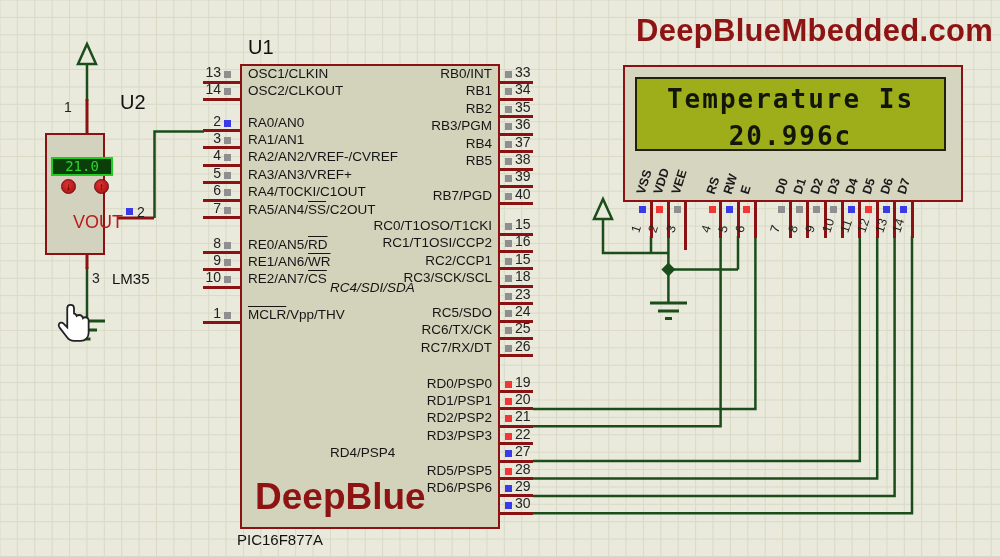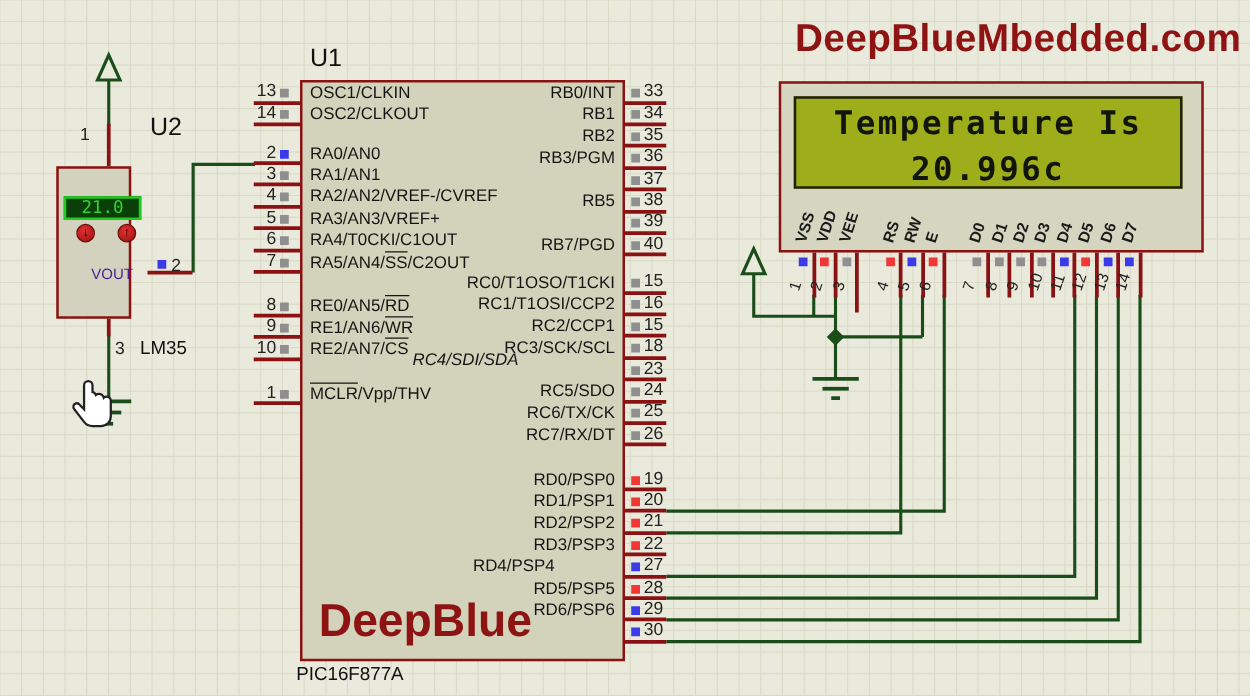--- a/index.html
+++ b/index.html
@@ -76,21 +76,21 @@
   }
   .lm35-btn{
     position:absolute;width:15px;height:15px;border-radius:50%;
     background:radial-gradient(circle at 40% 35%,#e03030,#9c1010);
     border:1.5px solid #6e0a0a;box-sizing:border-box;z-index:3;
     display:flex;align-items:center;justify-content:center;
     color:#1a0000;font-size:10px;font-weight:bold;line-height:1;
   }
   .btn-down{left:14px;top:44px;}
   .btn-up{left:47px;top:44px;}
-  .lm35-vout{position:absolute;left:26px;top:77px;font-size:12px;color:#4c1d95;z-index:3;}
+  .lm35-vout{position:absolute;left:26px;top:77px;font-size:18px;color:#b91c1c;z-index:3;}
   .small-num{position:absolute;font-size:14px;color:#222;z-index:3;}
   .cursor{position:absolute;left:56px;top:301px;z-index:10;}
 </style>
 </head>
 <body>
 
 <div class="canvas">
 
   <svg class="wires" width="1000" height="557">
     <g stroke="#1a4d1a" stroke-width="2.5" fill="none">
@@ -209,20 +209,21 @@
       <div class="sq gray" style="left: 505px; top: 105.8px;"></div>
       <div class="pin-num" style="left: 515px; top: 99.8px;">35</div>
       <div class="pin-name" style="left: 330px; top: 100.8px; width: 162px; text-align: right;">RB2</div>
       <div class="pin-stub-h" style="left: 500px; top: 132.7px; width: 33px;"></div>
       <div class="sq gray" style="left: 505px; top: 123.2px;"></div>
       <div class="pin-num" style="left: 515px; top: 117.2px;">36</div>
       <div class="pin-name" style="left: 330px; top: 118.2px; width: 162px; text-align: right;">RB3/PGM</div>
       <div class="pin-stub-h" style="left: 500px; top: 150.1px; width: 33px;"></div>
       <div class="sq gray" style="left: 505px; top: 140.6px;"></div>
       <div class="pin-num" style="left: 515px; top: 134.6px;">37</div>
+      <div class="pin-name" style="left: 330px; top: 135.6px; width: 162px; text-align: right;">RB4</div>
       <div class="pin-stub-h" style="left: 500px; top: 167.5px; width: 33px;"></div>
       <div class="sq gray" style="left: 505px; top: 158px;"></div>
       <div class="pin-num" style="left: 515px; top: 152px;">38</div>
       <div class="pin-name" style="left: 330px; top: 153px; width: 162px; text-align: right;">RB5</div>
       <div class="pin-stub-h" style="left: 500px; top: 184.9px; width: 33px;"></div>
       <div class="sq gray" style="left: 505px; top: 175.4px;"></div>
       <div class="pin-num" style="left: 515px; top: 169.4px;">39</div>
       <div class="pin-stub-h" style="left: 500px; top: 202.3px; width: 33px;"></div>
       <div class="sq gray" style="left: 505px; top: 192.8px;"></div>
       <div class="pin-num" style="left: 515px; top: 186.8px;">40</div>
@@ -271,21 +272,21 @@
       <div class="sq red" style="left: 505px; top: 415.3px;"></div>
       <div class="pin-num" style="left: 515px; top: 409.3px;">21</div>
       <div class="pin-name" style="left: 330px; top: 410.3px; width: 162px; text-align: right;">RD2/PSP2</div>
       <div class="pin-stub-h" style="left: 500px; top: 442.2px; width: 33px;"></div>
       <div class="sq red" style="left: 505px; top: 432.7px;"></div>
       <div class="pin-num" style="left: 515px; top: 426.7px;">22</div>
       <div class="pin-name" style="left: 330px; top: 427.7px; width: 162px; text-align: right;">RD3/PSP3</div>
       <div class="pin-stub-h" style="left: 500px; top: 459.6px; width: 33px;"></div>
       <div class="sq blue" style="left: 505px; top: 450.1px;"></div>
       <div class="pin-num" style="left: 515px; top: 444.1px;">27</div>
-      <div class="pin-name" style="left: 330px; top: 445.1px; width: 162px; text-align: center;">RD4/PSP4</div>
+      <div class="pin-name" style="left: 330px; top: 445.1px; width: 162px; text-align: left;">RD4/PSP4</div>
       <div class="pin-stub-h" style="left: 500px; top: 477px; width: 33px;"></div>
       <div class="sq red" style="left: 505px; top: 467.5px;"></div>
       <div class="pin-num" style="left: 515px; top: 461.5px;">28</div>
       <div class="pin-name" style="left: 330px; top: 462.5px; width: 162px; text-align: right;">RD5/PSP5</div>
       <div class="pin-stub-h" style="left: 500px; top: 494.4px; width: 33px;"></div>
       <div class="sq blue" style="left: 505px; top: 484.9px;"></div>
       <div class="pin-num" style="left: 515px; top: 478.9px;">29</div>
       <div class="pin-name" style="left: 330px; top: 479.9px; width: 162px; text-align: right;">RD6/PSP6</div>
       <div class="pin-stub-h" style="left: 500px; top: 511.8px; width: 33px;"></div>
       <div class="sq blue" style="left: 505px; top: 502.3px;"></div>

